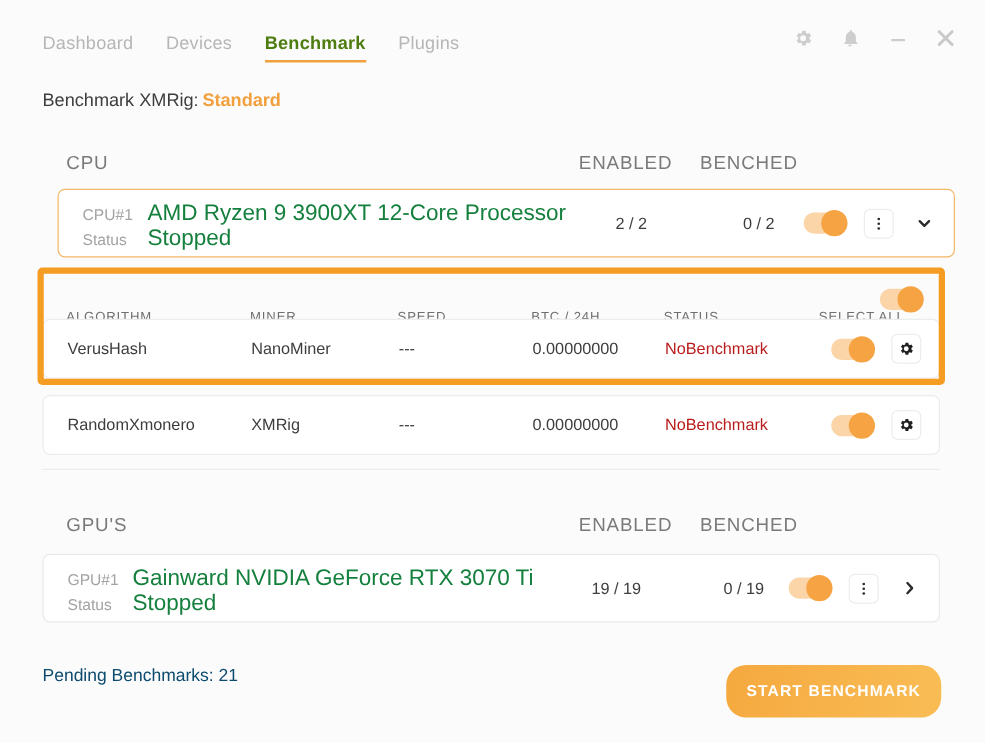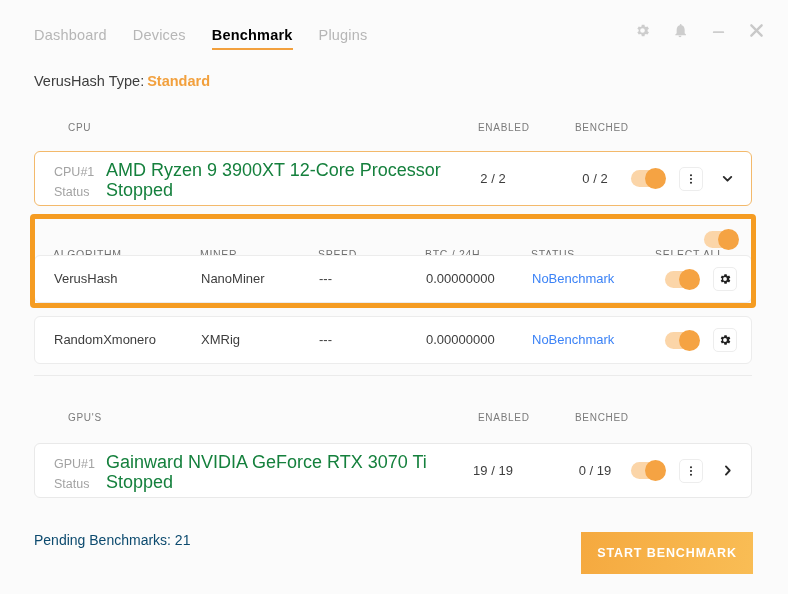--- a/index.html
+++ b/index.html
@@ -37,21 +37,21 @@
   .tab {
     font-size: 14.5px;
     color: #b6b6b6;
     letter-spacing: .2px;
     padding-bottom: 7px;
     cursor: pointer;
     position: relative;
     white-space: nowrap;
   }
   .tab.active {
-    color: #000000;
+    color: #4d7c0f;
     font-weight: 600;
   }
   .tab.active:after {
     content: "";
     position: absolute;
     left: 0; right: 0; bottom: 0;
     height: 2px;
     background: #f2a03d;
   }
 
@@ -81,24 +81,24 @@
   }
   .btype .val {
     color: #f2a03d;
     font-weight: 700;
     margin-left: 3px;
   }
 
   
   .sec-head {
     position: absolute;
-    left: 49px;
+    left: 34px;
     width: 720px;
     height: 22px;
-    font-size: 10px;
+    font-size: 15px;
     color: #7a7a7a;
     letter-spacing: .7px;
   }
   .sec-head .lbl { position: absolute; top: 0; }
   .c-name     { left: 19px; }
   .c-enabled  { left: 429px; }
   .c-benched  { left: 526px; }
 
   
   .device-card {
@@ -106,20 +106,21 @@
     left: 34px;
     width: 718px;
     height: 55px;
     background: #ffffff;
     border: 1px solid #e9e9e9;
     border-radius: 6px;
     box-sizing: border-box;
   }
   .device-card.highlight {
     border-color: #f3b96b;
+    margin-left: 12px;
   }
   .dev-info {
     position: absolute;
     left: 19px; top: 9px;
     line-height: 18px;
   }
   .dev-line { display: flex; align-items: baseline; }
   .dev-key {
     font-size: 12.5px;
     color: #a3a3a3;
@@ -214,21 +215,21 @@
     border: 1px solid #ececec;
     border-radius: 6px;
     box-sizing: border-box;
     font-size: 13px;
     color: #3d3d3d;
   }
   .algo-row .cell {
     position: absolute;
     top: 15px;
   }
-  .algo-row .cell.muted { color: #3b82f6; }
+  .algo-row .cell.muted { color: #b91c1c; }
   .a-algorithm { left: 19px; }
   .a-miner     { left: 166px; }
   .a-speed     { left: 284px; }
   .a-btc       { left: 391px; }
   .a-status    { left: 497px; }
   .a-sel       { left: 621px; }
 
   .algo-actions {
     position: absolute;
     right: 14px; top: 0; bottom: 0;
@@ -255,21 +256,21 @@
     left: 34px; top: 532px;
     font-size: 14px;
     font-weight: 400;
     color: #0c4a6e;
   }
   .start-btn {
     position: absolute;
     left: 581px; top: 532px;
     width: 172px; height: 42px;
     border: none;
-    border-radius: 0;
+    border-radius: 16px;
     background: linear-gradient(100deg, #f5a93f 0%, #f9bd55 100%);
     color: #ffffff;
     font-size: 12.5px;
     font-weight: 700;
     letter-spacing: .9px;
     font-family: "Liberation Sans", sans-serif;
     cursor: pointer;
   }
 </style>
 </head>
@@ -305,21 +306,21 @@
       <div class="wicon" style="color:#c9c9c9">
         <svg width="19" height="19" viewBox="0 0 24 24" fill="none" stroke="currentColor" stroke-width="3" stroke-linecap="round">
           <line x1="5.5" y1="5.5" x2="18.5" y2="18.5"></line>
           <line x1="18.5" y1="5.5" x2="5.5" y2="18.5"></line>
         </svg>
       </div>
     </div>
   </div>
 
   <div class="btype">
-    <span>VerusHash Type:</span><span class="val">Standard</span>
+    <span>Benchmark XMRig:</span><span class="val">Standard</span>
   </div>
 
   <div class="sec-head" style="top:122px">
     <span class="lbl c-name">CPU</span>
     <span class="lbl c-enabled">ENABLED</span>
     <span class="lbl c-benched">BENCHED</span>
   </div>
 
   <div class="device-card highlight" style="top:151px">
     <div class="dev-info">

